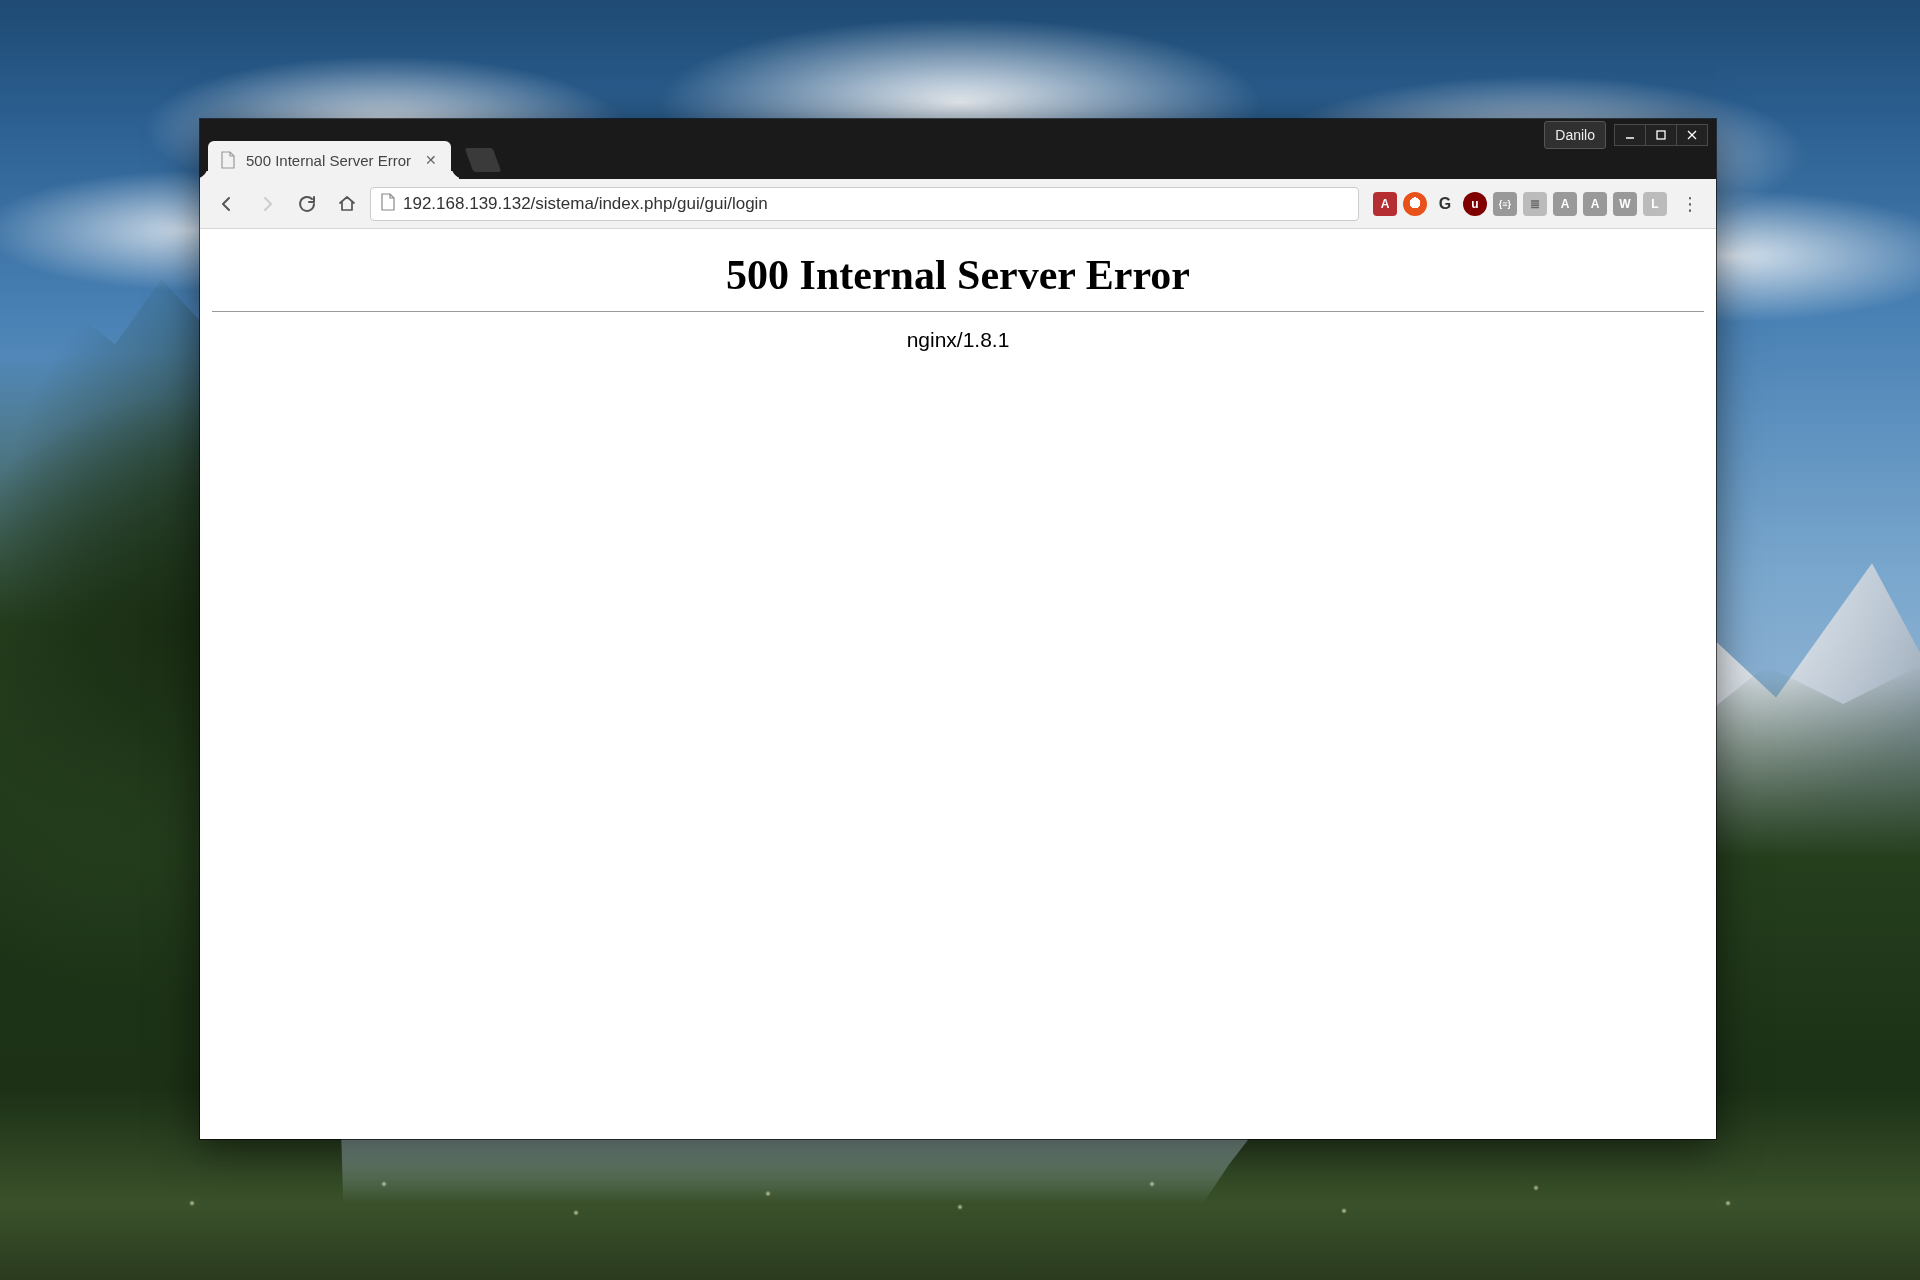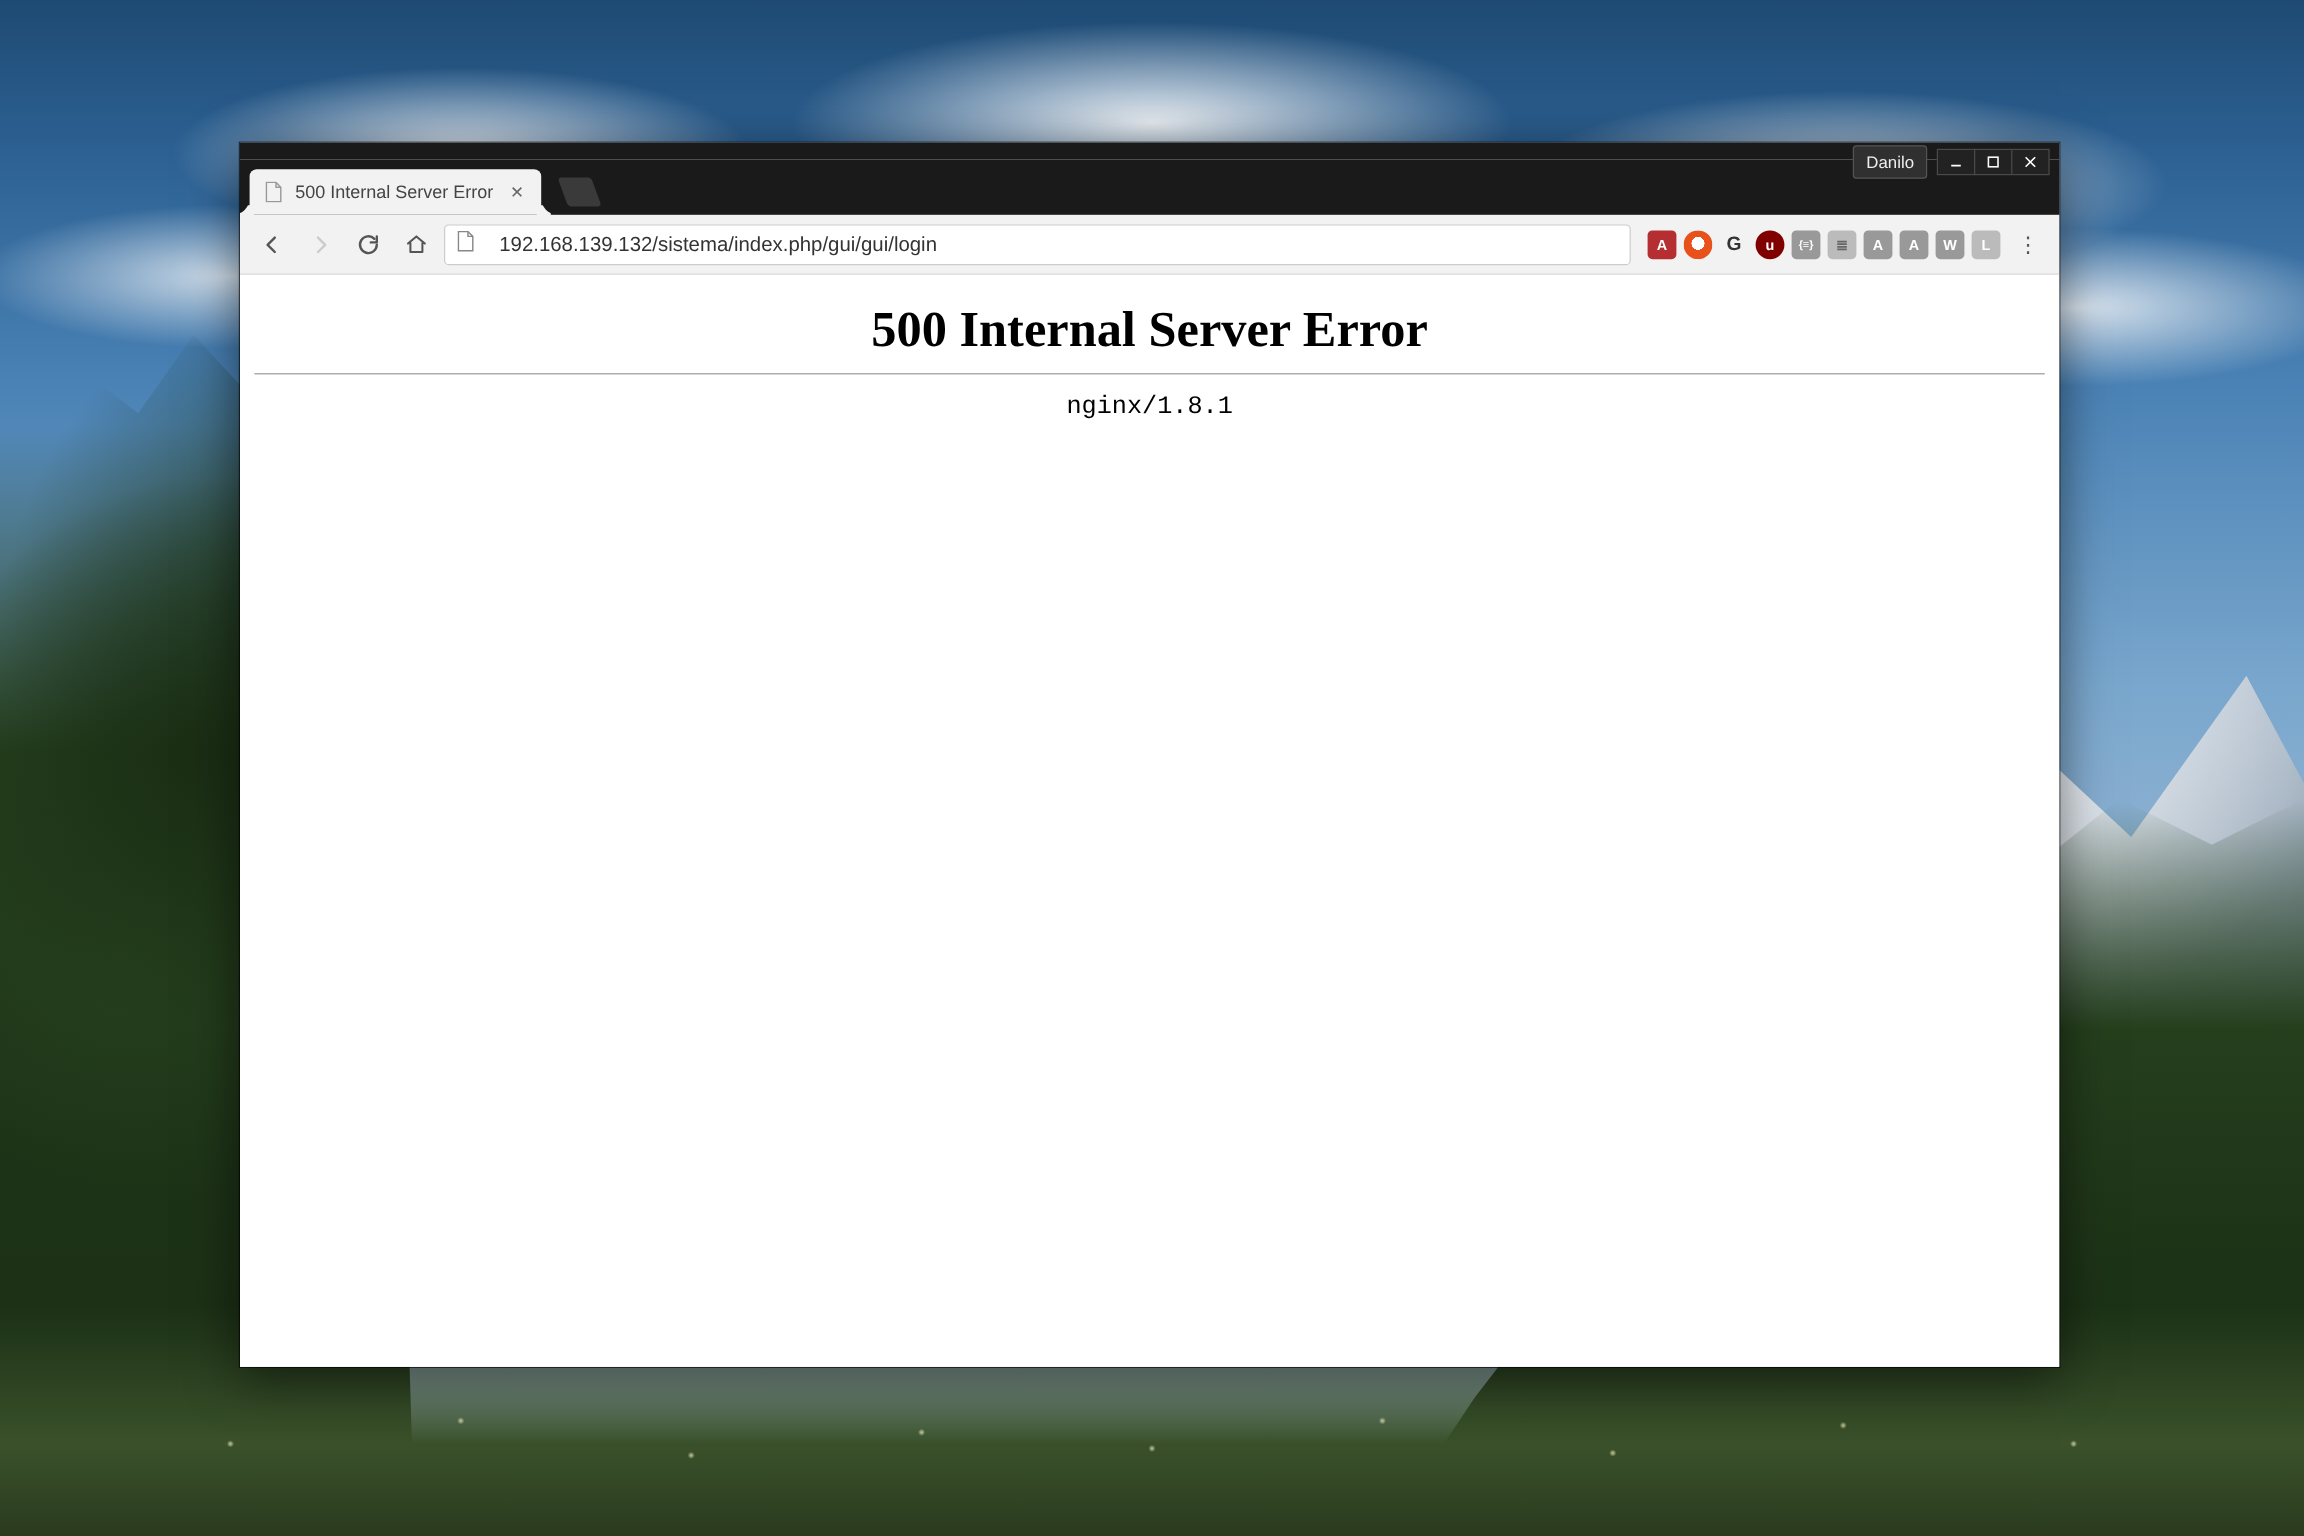--- a/index.html
+++ b/index.html
@@ -204,21 +204,21 @@
     .nav-btn.disabled { color: #bbb; cursor: default; }
     .addr {
       flex: 1;
       height: 34px;
       border: 1px solid #ccc;
       border-radius: 4px;
       background: #fff;
       display: flex;
       align-items: center;
       padding: 0 10px;
-      gap: 21px;
+      gap: 8px;
     }
     .addr input {
       flex:1;
       border:none;
       outline:none;
       font-size: 17px;
       color: #333;
       background: transparent;
     }
     .file-icon { color:#888; }
@@ -259,21 +259,21 @@
       text-align: center;
       color: #000;
       margin: 8px 0 12px;
     }
     .content hr {
       border: none;
       border-top: 1px solid #999;
       margin: 10px 0 16px;
     }
     .content .server {
-      font-family: Liberation Mono, monospace;
+      font-family: Liberation Sans, sans-serif;
       font-size: 21px;
       text-align: center;
       color: #000;
     }
   </style>
 </head>
 <body>
 
 <div class="sky"></div>
 <div class="mountains"></div>

